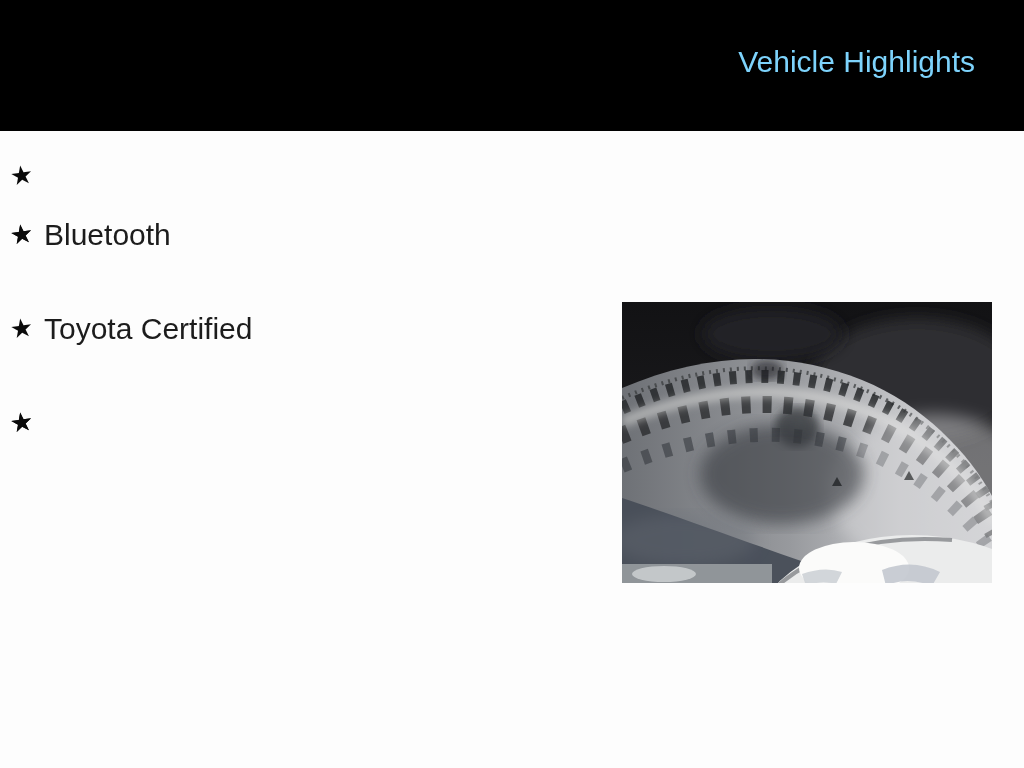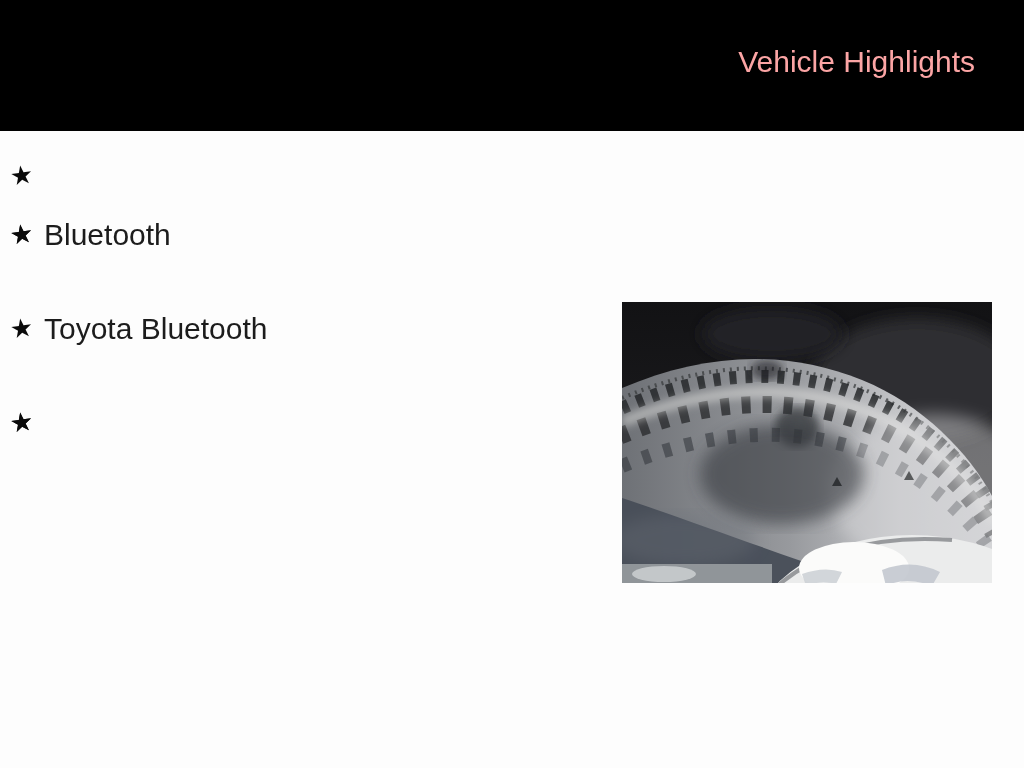--- a/index.html
+++ b/index.html
@@ -15,21 +15,21 @@
   
   .header-bar {
     position: absolute;
     left: 0; top: 0;
     width: 1024px; height: 131px;
     background: #000000;
   }
   .slide-title {
     position: absolute;
     top: 44px; right: 49px;
-    color: #fca5a5;
+    color: #7dd3fc;
     font-size: 30px;
     line-height: 36px;
     font-weight: 400;
     white-space: nowrap;
     margin-left: 46px;
   }
 
   
   .highlights-list {
     position: absolute;
@@ -79,21 +79,21 @@
   </li>
   <li class="highlight-item">
     <span class="star-bullet">★</span>
   </li>
   <li class="highlight-item">
     <span class="star-bullet">★</span>
     <span>Bluetooth</span>
   </li>
   <li class="highlight-item">
     <span class="star-bullet">★</span>
-    <span>Toyota Bluetooth</span>
+    <span>Toyota Certified</span>
   </li>
   <li class="highlight-item">
     <span class="star-bullet">★</span>
   </li>
   <li class="highlight-item">
     <span class="star-bullet">★</span>
   </li>
 </ul>
 
 <div class="photo-frame" title="Close-up photo of a tire and wheel inside a dark wheel well, sunlight across the tread, alloy rim visible at bottom right">

